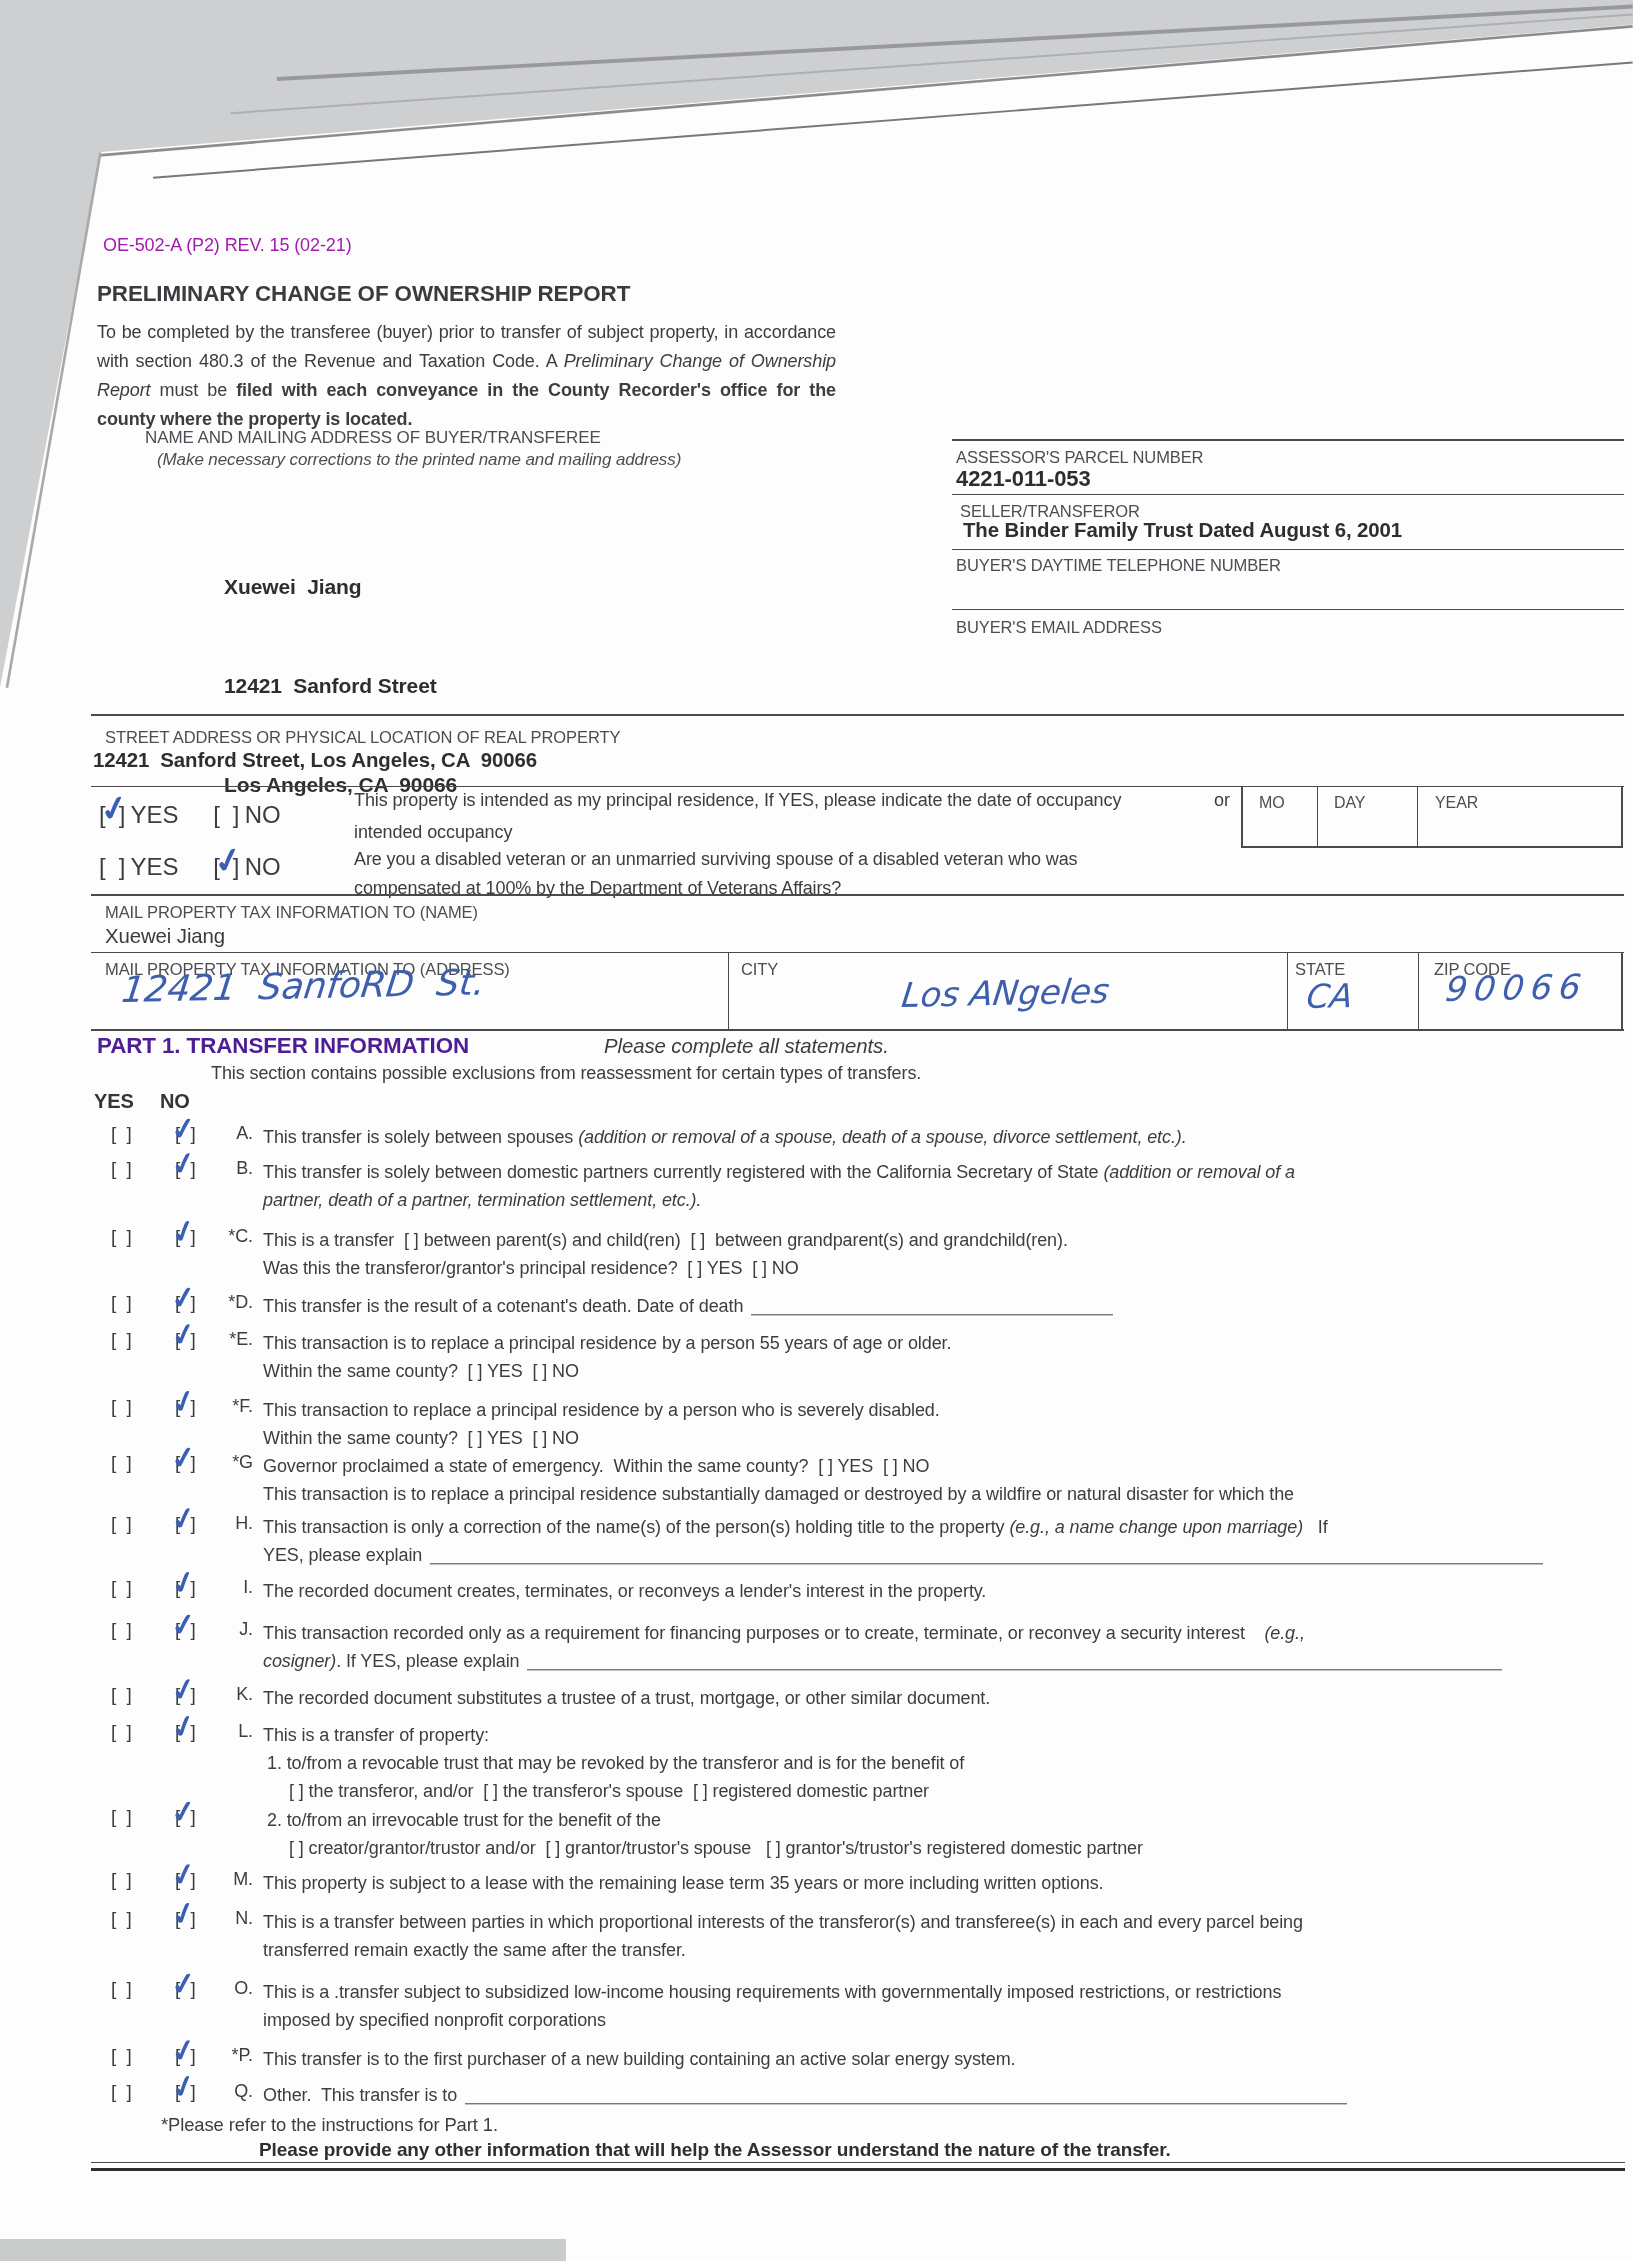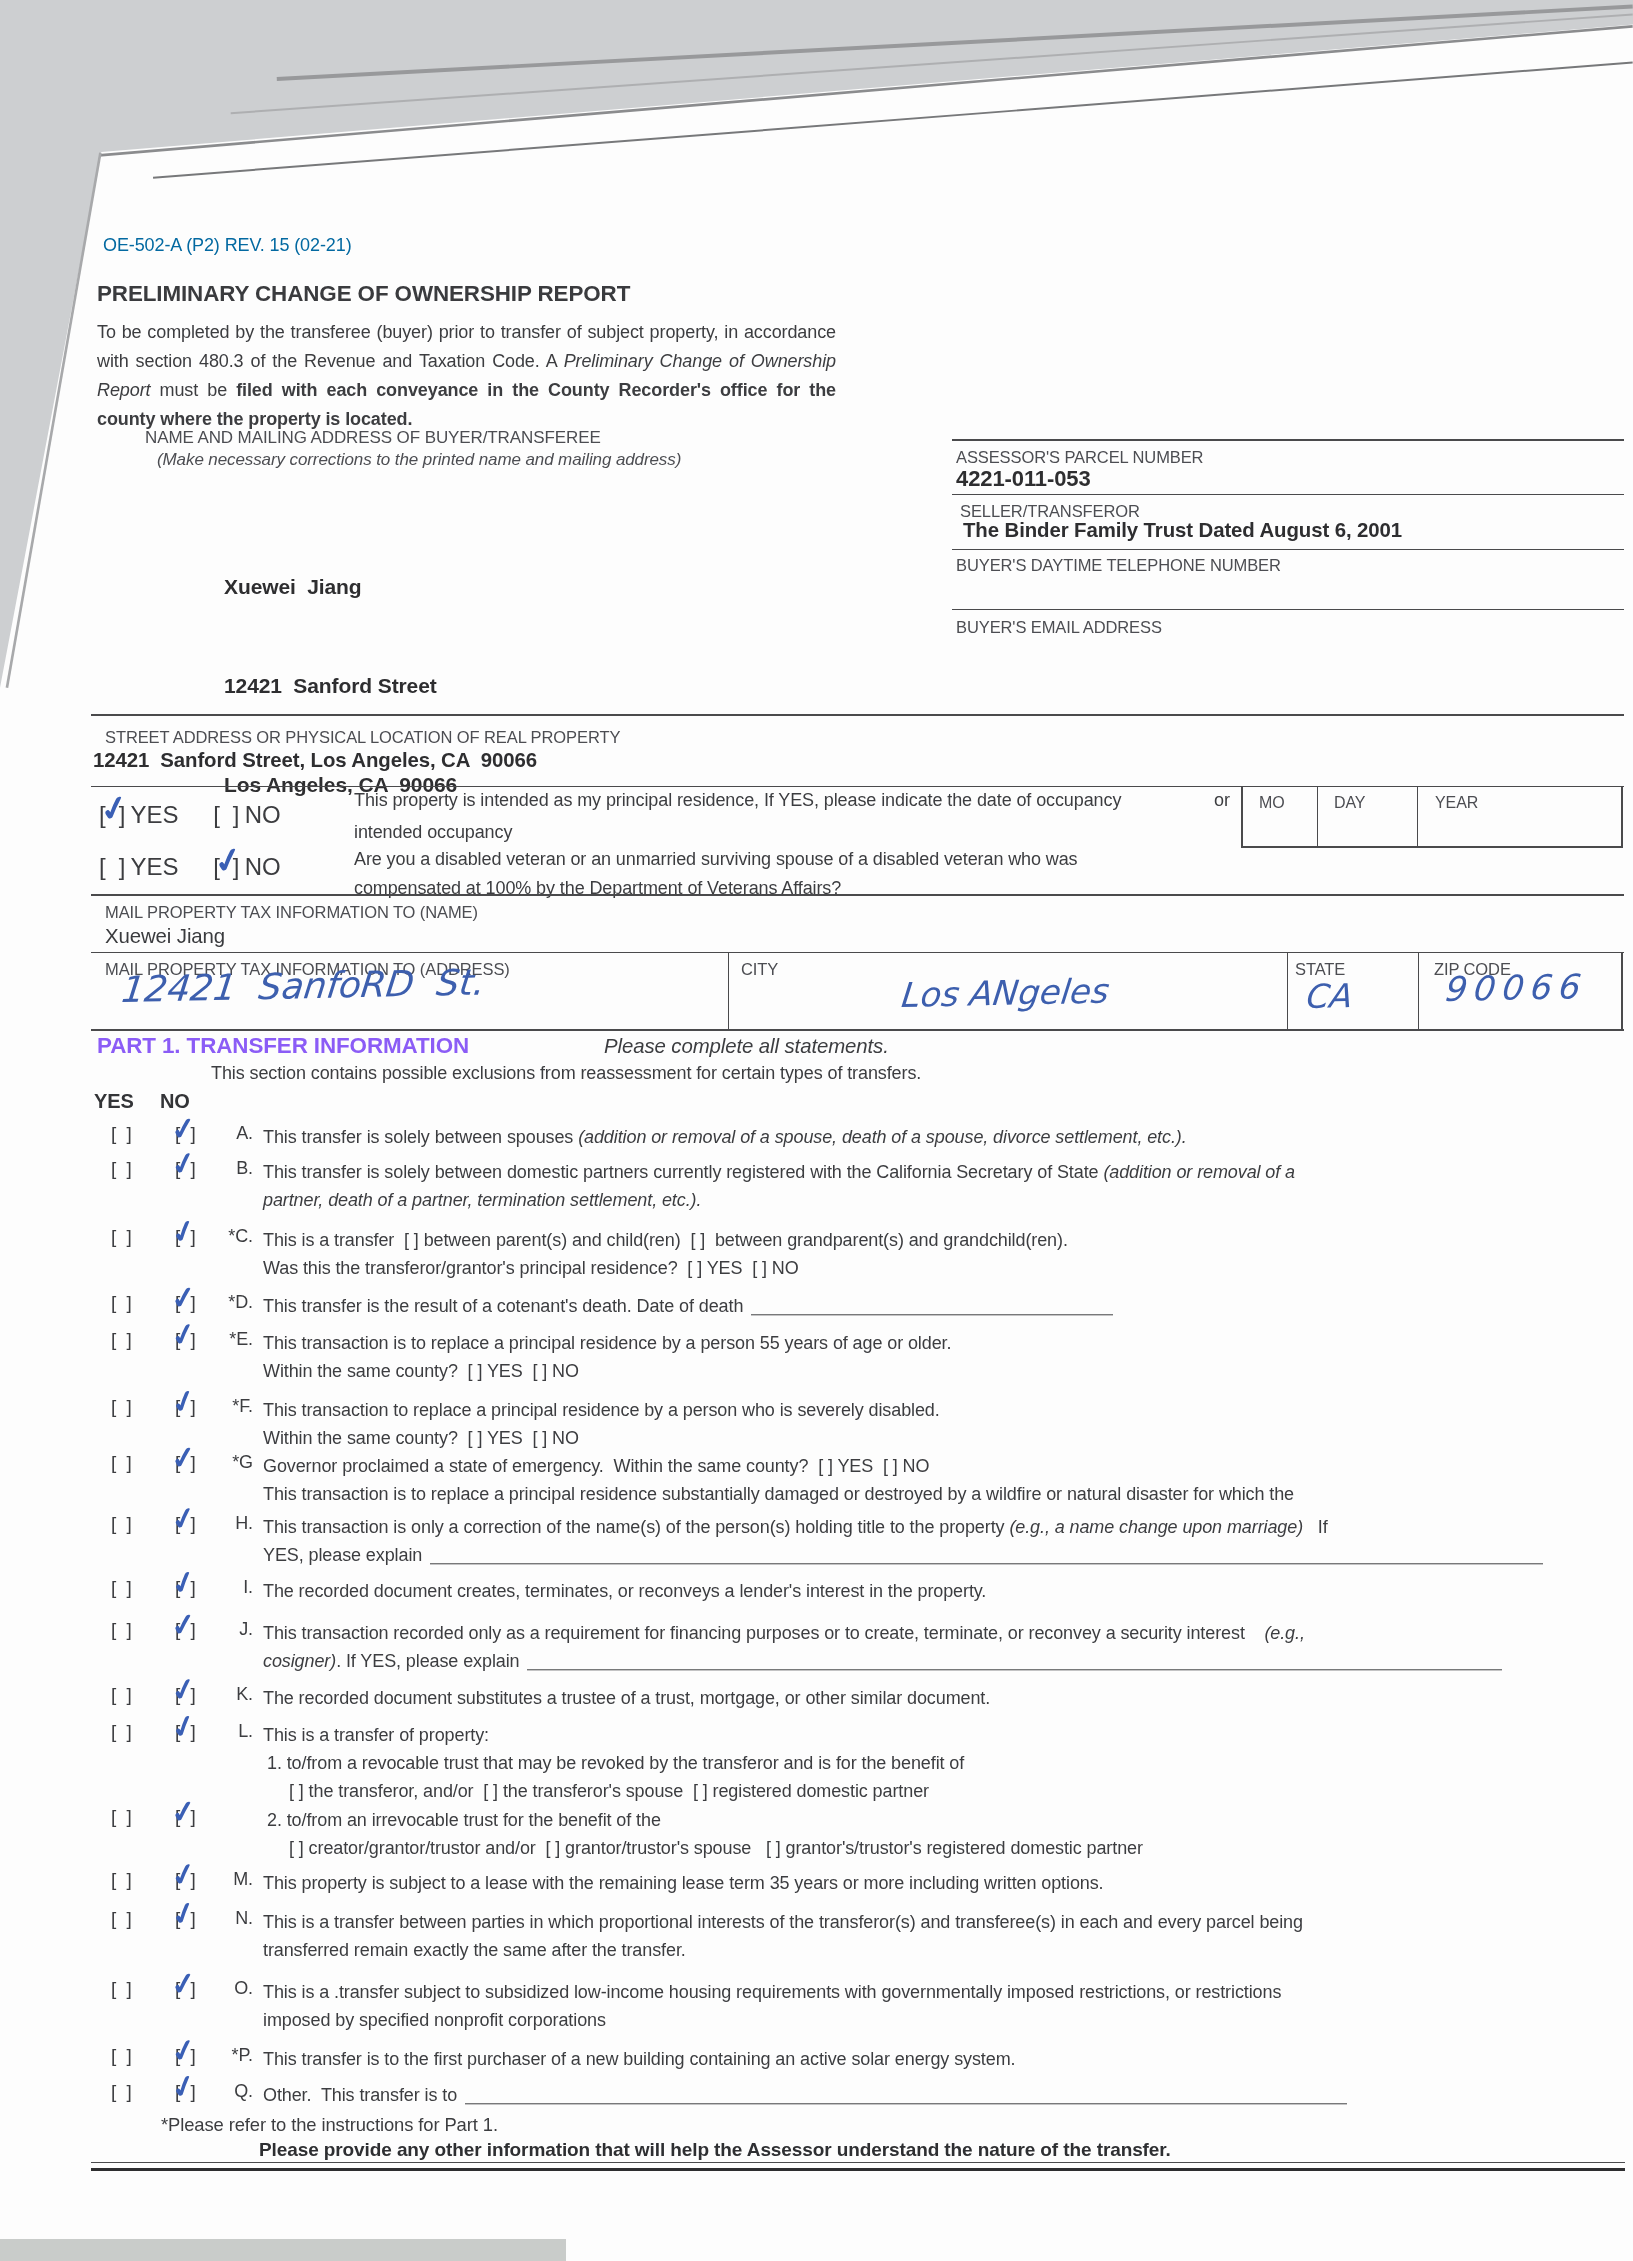--- a/index.html
+++ b/index.html
@@ -47,21 +47,21 @@
   <div class="scan-gray"></div>
   <svg class="scan-lines" width="1633" height="724" viewBox="0 0 2480 1100">
     <line x1="420" y1="120" x2="2480" y2="10" stroke="#98999b" stroke-width="6"></line>
     <line x1="350" y1="172" x2="2480" y2="22" stroke="#aeafb1" stroke-width="3"></line>
     <line x1="150" y1="236" x2="2480" y2="40" stroke="#8b8c8e" stroke-width="4"></line>
     <line x1="232" y1="270" x2="2480" y2="95" stroke="#77787a" stroke-width="3"></line>
     <line x1="152" y1="232" x2="10" y2="1045" stroke="#a8a9ab" stroke-width="4"></line>
   </svg>
   <div class="bottom-bar"></div>
 
-  <div class="abs" style="left:103px;top:235px;font-size:18px;color:#0369a1;">OE-502-A (P2) REV. 15 (02-21)</div>
+  <div class="abs" style="left:103px;top:235px;font-size:18px;color:#a21caf;">OE-502-A (P2) REV. 15 (02-21)</div>
   <div class="abs" style="left:97px;top:281px;font-size:22.4px;font-weight:bold;color:#3a3b3e;">PRELIMINARY CHANGE OF OWNERSHIP REPORT</div>
   <div class="abs intro justify" style="left:97px;top:318px;width:739px;"><span>To be completed by the transferee (buyer) prior to transfer of subject property, in accordance with section 480.3 of the Revenue and Taxation Code.  A </span><span class="it">Preliminary Change of Ownership Report</span><span> must be </span><span style="font-weight:bold">filed with each conveyance in the County Recorder's office for the county where the property is located.</span></div>
 
   <div class="abs lbl" style="left:145px;top:428px;font-size:17px;">NAME AND MAILING ADDRESS OF BUYER/TRANSFEREE</div>
   <div class="abs lbl it" style="left:157px;top:450px;font-size:17px;">(Make necessary corrections to the printed name and mailing address)</div>
   <div class="abs val-b" style="left:224px;top:504px;font-size:21px;line-height:33px;">
     <div>Xuewei  Jiang</div>
     <div>12421  Sanford Street</div>
     <div>Los Angeles, CA  90066</div>
   </div>
@@ -120,21 +120,21 @@
   <div class="abs lbl" style="left:105px;top:960px;">MAIL PROPERTY TAX INFORMATION TO (ADDRESS)</div>
   <div class="abs lbl" style="left:741px;top:960px;">CITY</div>
   <div class="abs lbl" style="left:1295px;top:960px;">STATE</div>
   <div class="abs lbl" style="left:1434px;top:960px;">ZIP CODE</div>
   <div class="abs hand" style="left:122px;top:969px;font-size:36px;">12421  SanfoRD  St.</div>
   <div class="abs hand" style="left:902px;top:975px;font-size:34px;">Los ANgeles</div>
   <div class="abs hand" style="left:1307px;top:977px;font-size:33px;">CA</div>
   <div class="abs hand" style="left:1446px;top:969px;font-size:34px;letter-spacing:6.6px;">90066</div>
   <div class="hl" style="left:91px;top:1029px;width:1533px;height:2px;"></div>
 
-  <div class="abs" style="left:97px;top:1033px;font-size:22.4px;font-weight:bold;color:#8b5cf6;">PART 1. TRANSFER INFORMATION</div>
+  <div class="abs" style="left:97px;top:1033px;font-size:22.4px;font-weight:bold;color:#4c1d95;">PART 1. TRANSFER INFORMATION</div>
   <div class="abs it" style="left:604px;top:1035px;font-size:20.4px;text-align:right;">Please complete all statements.</div>
   <div class="abs" style="left:211px;top:1063px;font-size:18px;">This section contains possible exclusions from reassessment for certain types of transfers.</div>
   <div class="abs" style="left:94px;top:1090px;font-size:20px;font-weight:bold;color:#333437;">YES</div>
   <div class="abs" style="left:160px;top:1090px;font-size:20px;font-weight:bold;color:#333437;">NO</div>
 
   <div id="part1-items">
       <div class="item" style="top: 1123px;">
         <span class="yes-br">[&nbsp;&nbsp;]</span>
         <span class="no-br">[&nbsp;&nbsp;]<span class="chk" style="transform: rotate(-8deg);">✓</span></span>
         <span class="letter">A.</span>

